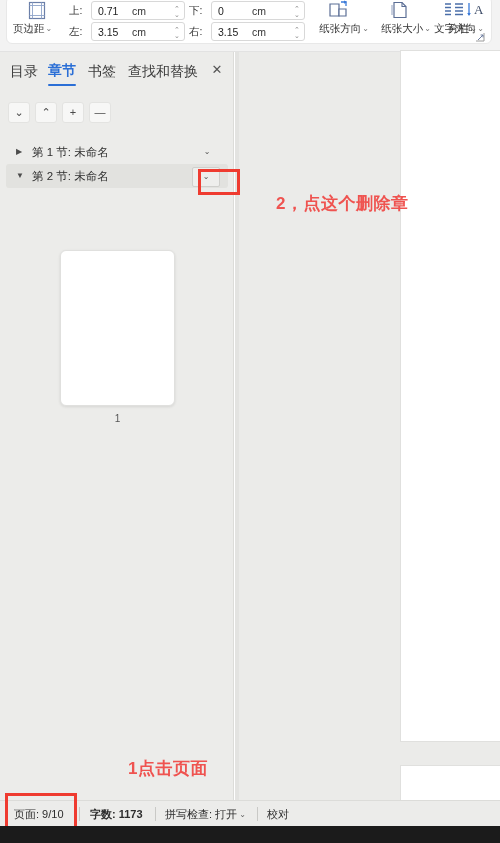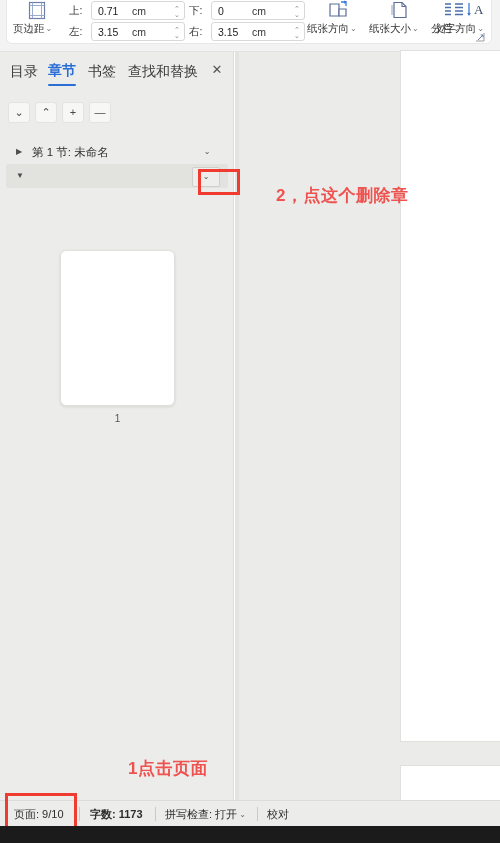--- a/index.html
+++ b/index.html
@@ -92,21 +92,21 @@
   .g-icon {
     position: absolute; top: 0; height: 48px;
   }
   .g-icon .gi {
     position: absolute; top: 3px;
     left: 50%; transform: translateX(-50%);
     width: 22px; height: 20px;
   }
   .g-icon .gl {
     position: absolute; top: 25px; left: 0; right: 0;
-    text-align: left;
+    text-align: right;
     font-size: 10.5px; color: #333; white-space: nowrap;
   }
   .ribbon-expander {
     position: absolute;
     right: 6px; bottom: 1px;
     width: 10px; height: 10px;
     font-size: 9px; color: #9a9a9a;
     line-height: 10px;
   }
 
@@ -274,21 +274,21 @@
 
   
   .annot {
     position: absolute;
     color: #ef5350;
     font-size: 17px;
     font-weight: bold;
     white-space: nowrap;
     letter-spacing: 0.5px;
   }
-  .annot-2 { left: 276px; top: 184px; }
+  .annot-2 { left: 276px; top: 192px; }
   .annot-1 { left: 128px; top: 757px; }
 
   
   .statusbar {
     position: absolute;
     left: 0; bottom: 17px;
     width: 500px; height: 26px;
     background: #ececea;
     border-top: 1px solid #dcdcd9;
     box-sizing: border-box;
@@ -475,20 +475,21 @@
   </div>
 
   <div class="tree">
     <div class="tree-row">
       <span class="tree-arrow">▶</span>
       <span class="tree-label">第 1 节: 未命名</span>
       <span class="tree-menu">⌄</span>
     </div>
     <div class="tree-row selected">
       <span class="tree-arrow">▼</span>
+      <span class="tree-label">第 2 节: 未命名</span>
       <span class="tree-menu boxed">⌄</span>
     </div>
   </div>
 
   <div class="thumb-wrap">
     <div class="thumb"></div>
     <div class="thumb-num">1</div>
   </div>
 </div>
 

